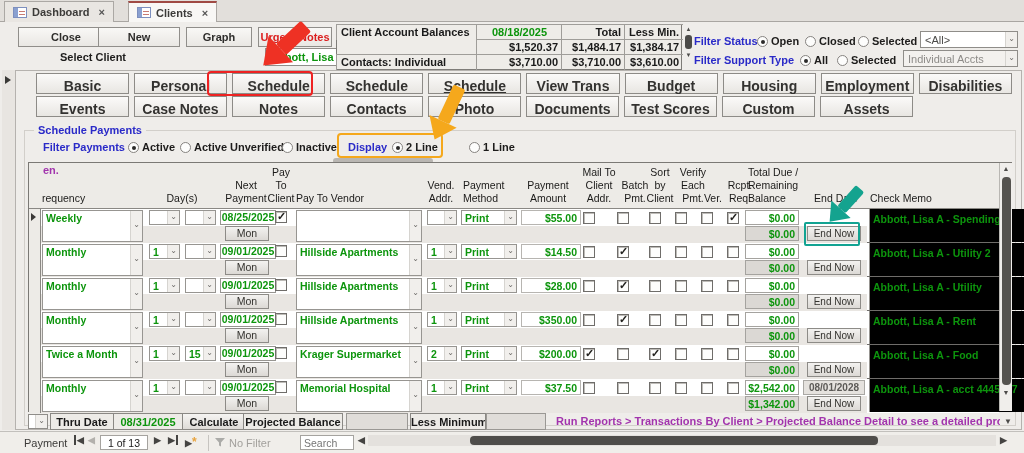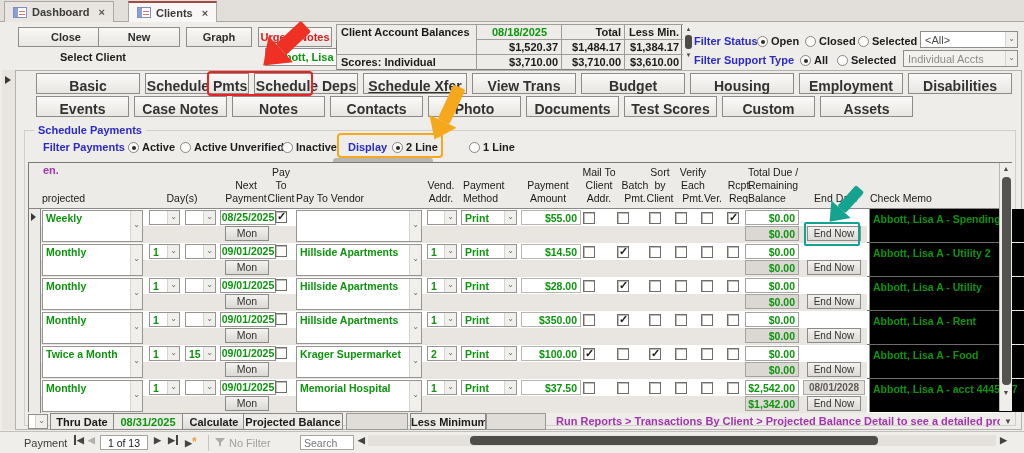--- a/index.html
+++ b/index.html
@@ -177,21 +177,21 @@
   </div>
 
   <div class="bal">
     <div class="cell" style="left:-1px;top:-1px;width:141px;height:16px;">Client Account Balances</div>
     <div class="cell green" style="left:139px;top:-1px;width:86px;height:16px;text-align:center;">08/18/2025</div>
     <div class="cell" style="left:224px;top:-1px;width:64px;height:16px;text-align:right;">Total</div>
     <div class="cell" style="left:287px;top:-1px;width:59px;height:16px;text-align:right;">Less Min.</div>
     <div class="cell" style="left:139px;top:14px;width:86px;height:16px;text-align:right;">$1,520.37</div>
     <div class="cell" style="left:224px;top:14px;width:64px;height:16px;text-align:right;">$1,484.17</div>
     <div class="cell" style="left:287px;top:14px;width:59px;height:16px;text-align:right;">$1,384.17</div>
-    <div class="cell" style="left:-1px;top:29px;width:141px;height:16px;">Scores: Individual</div>
+    <div class="cell" style="left:-1px;top:29px;width:141px;height:16px;">Contacts: Individual</div>
     <div class="cell" style="left:139px;top:29px;width:86px;height:16px;text-align:right;">$3,710.00</div>
     <div class="cell" style="left:224px;top:29px;width:64px;height:16px;text-align:right;">$3,710.00</div>
     <div class="cell" style="left:287px;top:29px;width:59px;height:16px;text-align:right;">$3,610.00</div>
   </div>
   <div class="mini-scroll">
     <span>▲</span>
     <span class="thumb"></span>
     <span>▼</span>
   </div>
 
@@ -211,20 +211,21 @@
     <span class="dd"></span>
   </div>
 
   <div class="formwrap"></div>
   <div class="formsel">
       <span class="selarrow" style="left:3px;top:6px;"></span>
     </div>
 
   <div class="navbtnrow" style="left:36px;top:73px;width:976px;">
     <div class="navbtn" style="flex:1;">Basic</div>
+    <div class="navbtn" style="flex:1;">Personal</div>
     <div class="navbtn" style="flex:1;">Schedule Pmts</div>
     <div class="navbtn" style="flex:1;">Schedule Deps</div>
     <div class="navbtn" style="flex:1;text-decoration:underline;">Schedule Xfer</div>
     <div class="navbtn" style="flex:1;">View Trans</div>
     <div class="navbtn" style="flex:1;">Budget</div>
     <div class="navbtn" style="flex:1;">Housing</div>
     <div class="navbtn" style="flex:1;">Employment</div>
     <div class="navbtn" style="flex:1;">Disabilities</div>
   </div>
   <div class="navbtnrow" style="left:36px;top:96px;">
@@ -248,21 +249,21 @@
   <div class="ropt" style="left:282px;top:141px;"><span class="radio"></span><span>Inactive</span></div>
   <div class="lbl-blue" style="left:348px;top:141px;">Display</div>
   <div class="ropt" style="left:392px;top:141px;"><span class="radio on"></span><span>2 Line</span></div>
   <div class="ropt" style="left:452px;top:141px;padding-left:17px;"><span class="radio"></span><span>1 Line</span></div>
 
   <div class="hpill"></div>
 
   <div class="grid">
     <div class="ghead">
       <div class="h-gen">en.</div>
-      <div class="h left" style="left:13px;bottom:3px;">projected</div>
+      <div class="h left" style="left:13px;bottom:3px;">requency</div>
       <div class="h" style="left:119px;width:68px;bottom:3px;">Day(s)</div>
       <div class="h" style="left:186px;width:62px;bottom:3px;">Next
 Payment</div>
       <div class="h" style="left:236px;width:32px;bottom:3px;">Pay
 To
 Client</div>
       <div class="h left" style="left:267px;bottom:3px;">Pay To Vendor</div>
       <div class="h" style="left:390px;width:44px;bottom:3px;">Vend.
 Addr.</div>
       <div class="h left" style="left:434px;bottom:3px;">Payment
@@ -487,21 +488,21 @@
           <span class="dd"></span>
         </div>
       <div class="cellbox cva">
           <span class="gtxt">2</span>
           <span class="dd"></span>
         </div>
       <div class="cellbox cmet">
           <span class="gtxt">Print</span>
           <span class="dd"></span>
         </div>
-      <div class="camt">$100.00</div>
+      <div class="camt">$200.00</div>
       <div class="cb cm1 on"></div>
       <div class="cb cm2"></div>
       <div class="cb cm3 on"></div>
       <div class="cb cm4"></div>
       <div class="cb cm5"></div>
       <div class="cb cm6"></div>
       <div class="ctot1">$0.00</div>
       <div class="ctot2">$0.00</div>
       <div class="cenow">End Now</div>
       <div class="cmemo">Abbott, Lisa A - Food</div>

